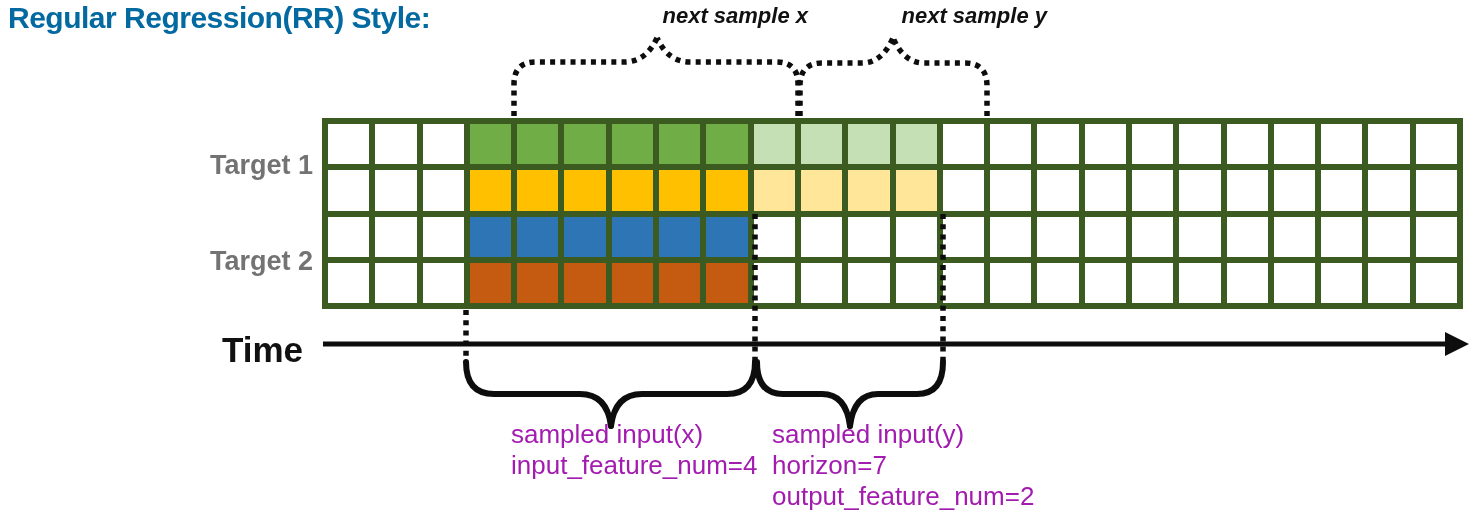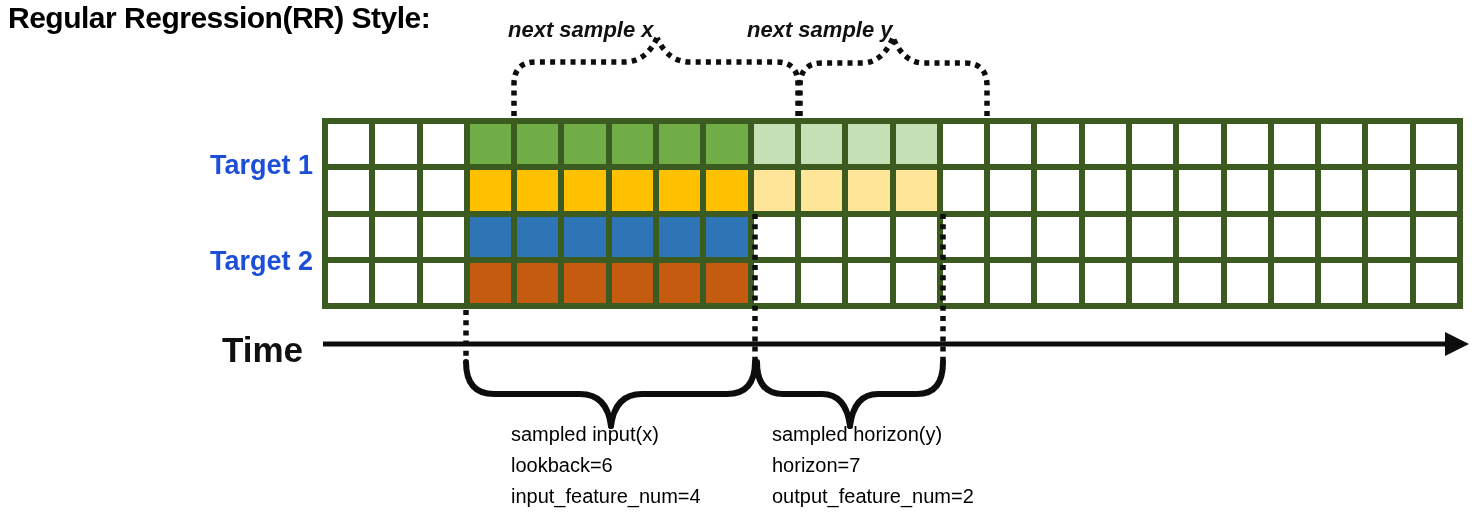--- a/index.html
+++ b/index.html
@@ -2,48 +2,48 @@
 <html><head>
 <meta charset="utf-8">
 <style>
   html,body{margin:0;padding:0;background:#ffffff;}
   #canvas{
     position:relative;width:1476px;height:516px;overflow:hidden;
     font-family:"Liberation Sans", sans-serif;color:#161616;background:#ffffff;
   }
   .abs{position:absolute;}
   #title{
-    left:8px;top:1px;font-size:30px;font-weight:bold;letter-spacing:-0.5px;color:#000000;
+    left:8px;top:1px;font-size:30px;font-weight:bold;letter-spacing:-0.5px;color:#0369a1;
   }
   .next-label{
-    top:17px;width:300px;text-align:left;
+    top:3px;width:300px;text-align:right;
     font-size:22px;font-style:italic;font-weight:600;color:#111;
   }
   #next-x-label{left:508px;}
   #next-y-label{left:747px;}
   #row-labels{
     left:0;top:118px;width:313px;height:191px;
     display:flex;flex-direction:column;
   }
   .row-label{
     flex:1;display:flex;align-items:center;justify-content:flex-end;
-    font-size:27px;font-weight:bold;color:#1d4ed8;white-space:nowrap;
+    font-size:27px;font-weight:bold;color:#737373;white-space:nowrap;
   }
   #grid{
     left:322px;top:118px;width:1141px;height:191px;
     display:grid;grid-template-columns:repeat(24,1fr);grid-auto-rows:1fr;
     gap:6px;padding:6px;box-sizing:border-box;
   }
   .cell{background:#ffffff;}
   #time-label{
     left:178px;top:330px;width:125px;text-align:right;
     font-size:35px;font-weight:bold;color:#111;
   }
   .caption{
-    top:419px;font-size:20px;font-weight:500;line-height:31px;color:#000000;white-space:nowrap;
+    top:419px;font-size:26px;font-weight:500;line-height:31px;color:#a21caf;white-space:nowrap;
   }
   #input-caption{left:511px;}
   #output-caption{left:772px;}
   #overlay{left:0;top:0;pointer-events:none;}
   .dotted{fill:none;stroke:#0d0d0d;stroke-width:5.5;stroke-dasharray:5 5.2;stroke-linecap:butt;}
   .solid-brace{fill:none;stroke:#0d0d0d;stroke-width:6;stroke-linecap:round;}
   .axis{stroke:#0d0d0d;stroke-width:5;}
 </style>
 </head>
 <body>
@@ -156,26 +156,25 @@
       <div class="cell"></div>
       <div class="cell"></div>
       <div class="cell"></div>
       <div class="cell"></div>
     </div>
 
   <div id="time-label" class="abs">Time</div>
 
   <div id="input-caption" class="abs caption">
     <div>sampled input(x)</div>
-    <div>lookback=6</div>
     <div>input_feature_num=4</div>
   </div>
 
   <div id="output-caption" class="abs caption">
-    <div>sampled horizon(y)</div>
+    <div>sampled input(y)</div>
     <div>horizon=7</div>
     <div>output_feature_num=2</div>
   </div>
 
   <svg id="overlay" class="abs" width="1476" height="516" viewBox="0 0 1476 516">
 
     <g>
       <path class="dotted" d="M514,116 L514,84 Q514,62 536,62 L624,62 Q646,62 657,38"></path>
       <path class="dotted" d="M798,116 L798,84 Q798,62 776,62 L690,62 Q668,62 657,38"></path>
     </g>

